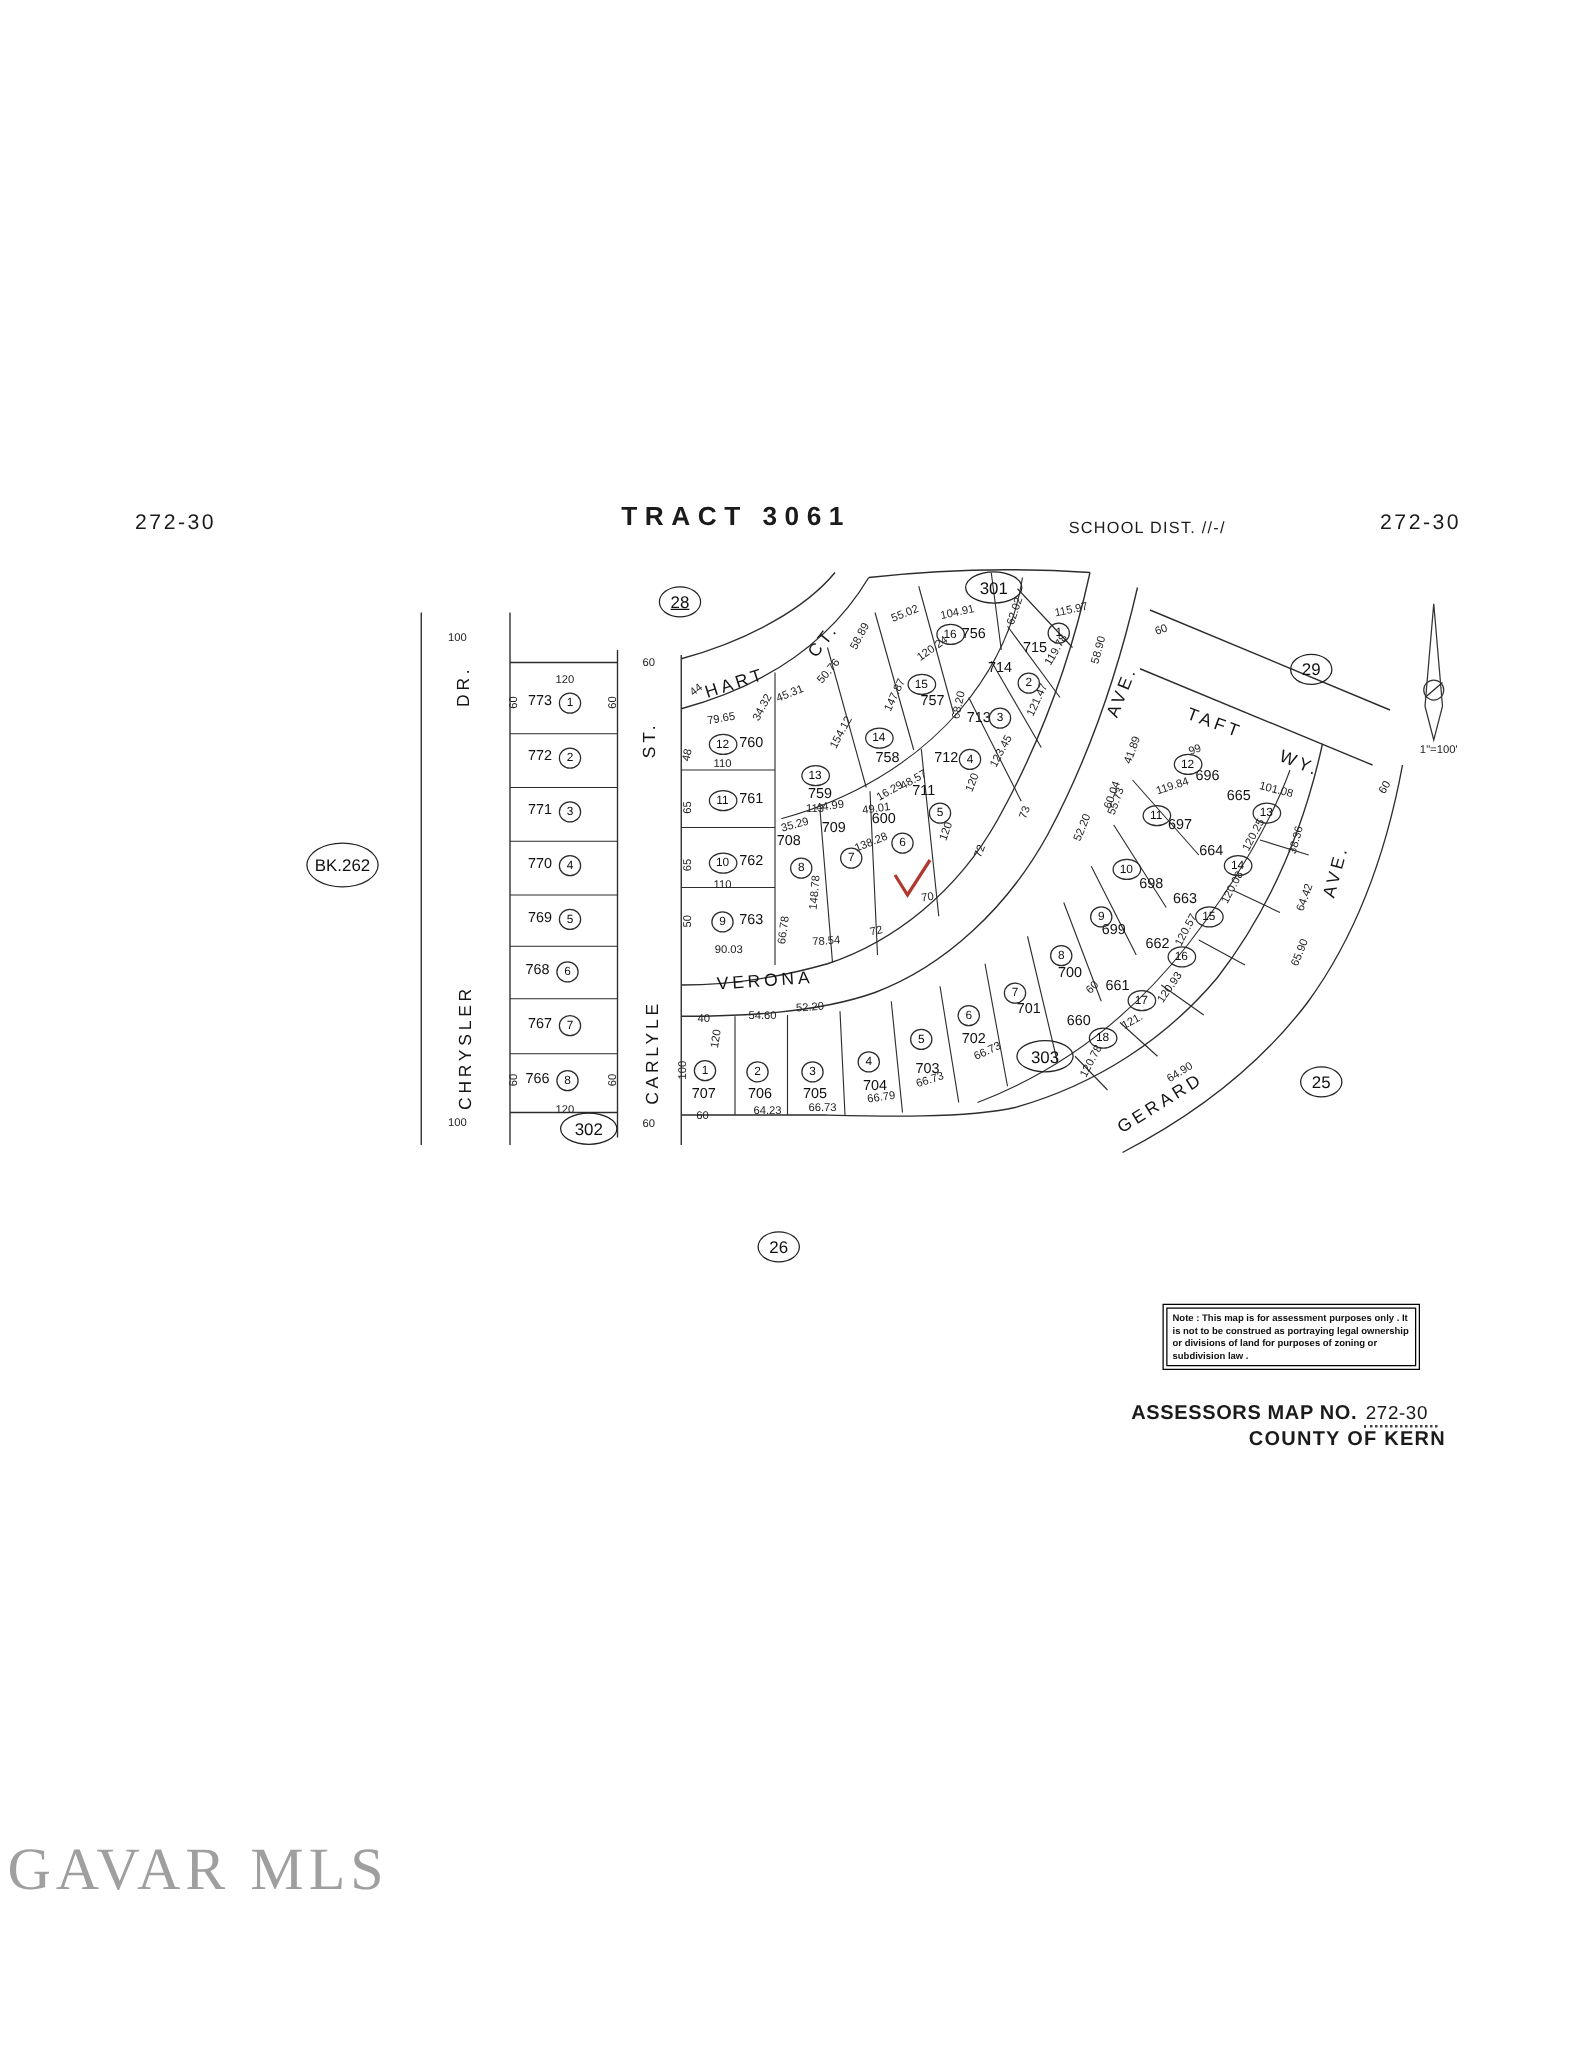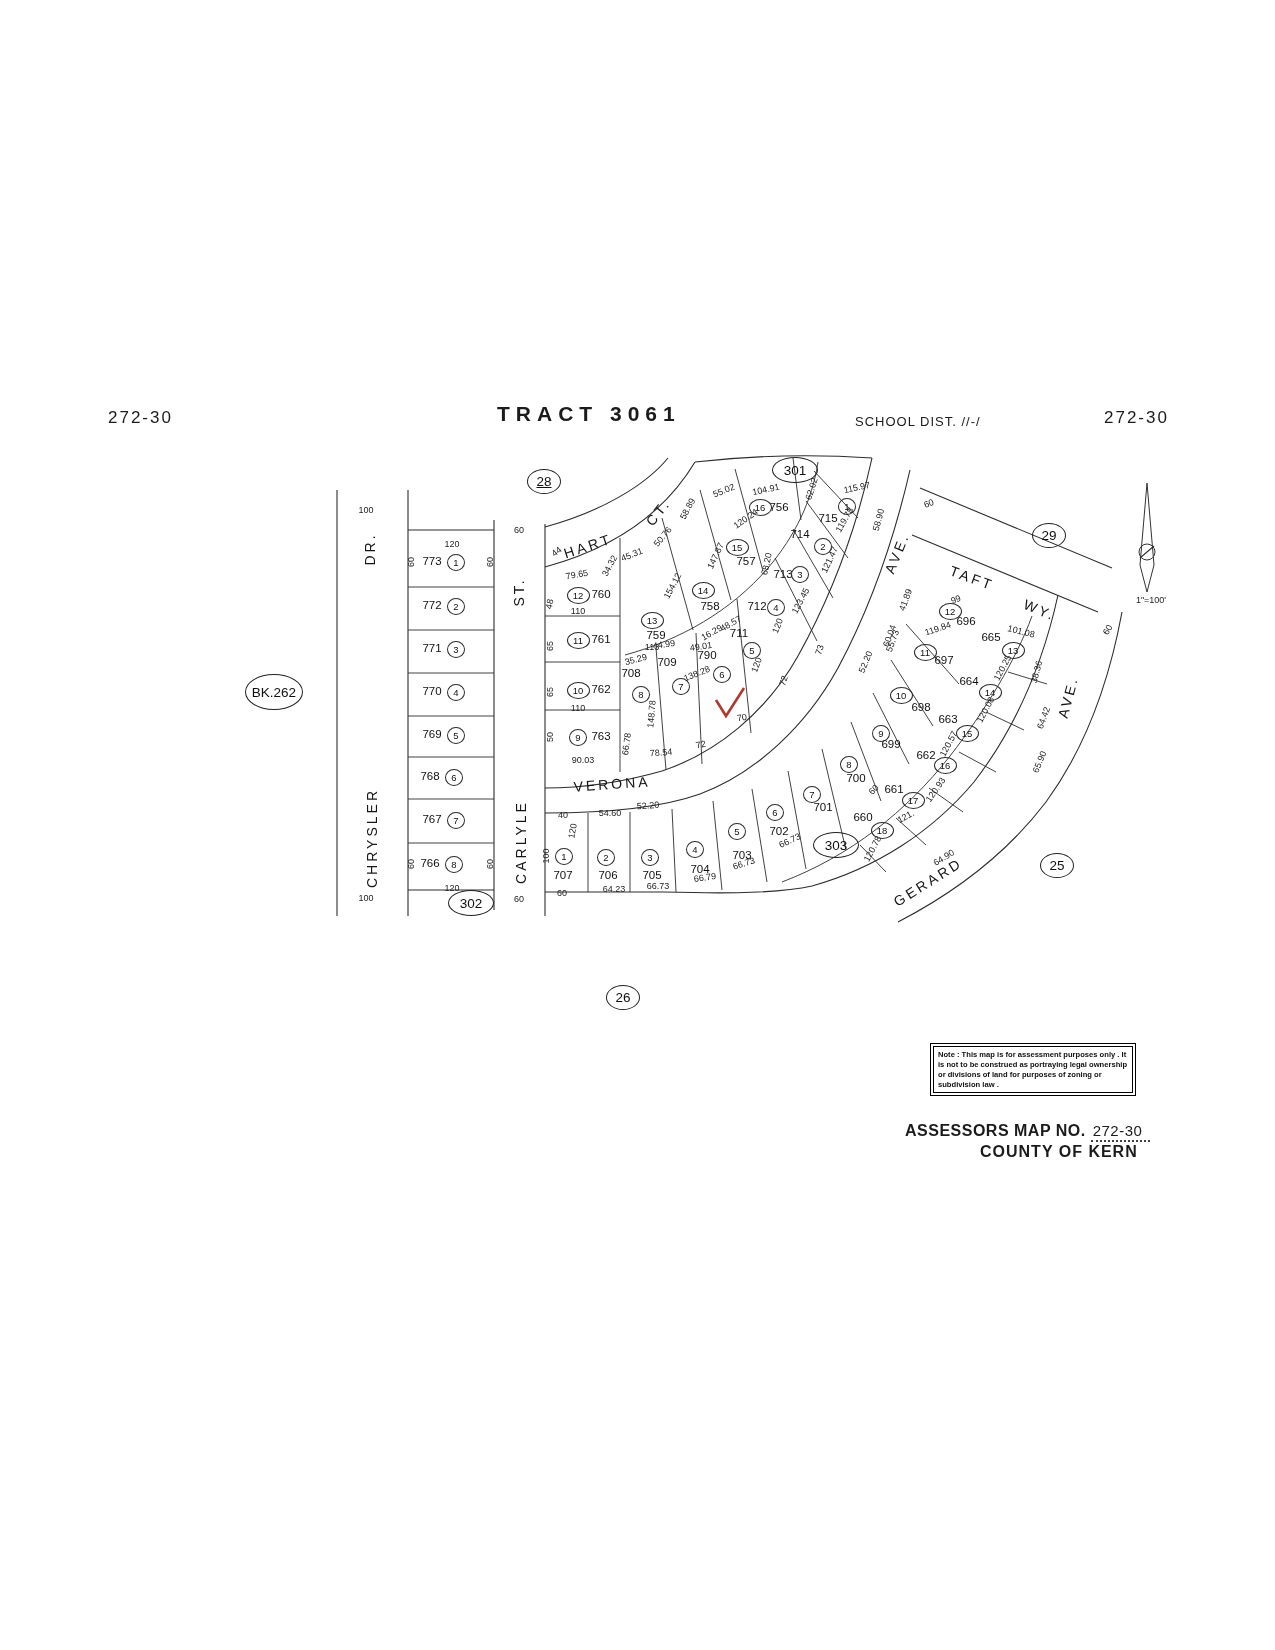--- a/index.html
+++ b/index.html
@@ -24,21 +24,21 @@
   .blockc{position:absolute;border:1.4px solid #222;border-radius:50%;
         display:flex;align-items:center;justify-content:center;
         font-size:13.5px;color:#101010;background:transparent;box-sizing:border-box;}
   .notebox{position:absolute;left:933px;top:1046px;width:200px;
         border:1px solid #000;outline:1px solid #000;outline-offset:2px;
         padding:3px 4px;box-sizing:border-box;background:#fff;}
   .notebox .txt{font-size:7.6px;font-weight:bold;line-height:1.3;color:#111;}
   .assessors{position:absolute;left:905px;top:1122px;width:275px;}
   .assessors .l1{font-size:16px;font-weight:bold;letter-spacing:0.5px;white-space:nowrap;}
   .assessors .mapno{font-weight:normal;font-size:15px;border-bottom:2px dotted #444;padding:0 8px 1px 2px;}
-  .assessors .l2{font-size:16px;font-weight:bold;letter-spacing:1px;margin-top:3px;margin-left:75px;}
+  .assessors .l2{font-size:16px;font-weight:bold;letter-spacing:1px;margin-top:3px;margin-left:94px;}
   .watermark{position:absolute;left:6px;top:1468px;font-family:"Liberation Serif",serif;
         font-size:48px;color:#8f8f8f;letter-spacing:4px;font-weight:500;opacity:.85;}
 </style>
 </head>
 <body>
 
 <div class="page">
 
   <div class="hdr ref" style="left:108px;top:408px">272-30</div>
   <div class="hdr title" style="left:497px;top:402px">TRACT 3061</div>
@@ -120,21 +120,21 @@
       <span class="lbl parcel" style="left: 601px; top: 595px; transform: translate(-50%, -50%) rotate(0deg);">760</span>
       <span class="lbl parcel" style="left: 601px; top: 640px; transform: translate(-50%, -50%) rotate(0deg);">761</span>
       <span class="lbl parcel" style="left: 601px; top: 690px; transform: translate(-50%, -50%) rotate(0deg);">762</span>
       <span class="lbl parcel" style="left: 601px; top: 737px; transform: translate(-50%, -50%) rotate(0deg);">763</span>
       <span class="lbl parcel" style="left: 656px; top: 636px; transform: translate(-50%, -50%) rotate(0deg);">759</span>
       <span class="lbl parcel" style="left: 710px; top: 607px; transform: translate(-50%, -50%) rotate(0deg);">758</span>
       <span class="lbl parcel" style="left: 746px; top: 562px; transform: translate(-50%, -50%) rotate(0deg);">757</span>
       <span class="lbl parcel" style="left: 779px; top: 508px; transform: translate(-50%, -50%) rotate(0deg);">756</span>
       <span class="lbl parcel" style="left: 631px; top: 674px; transform: translate(-50%, -50%) rotate(0deg);">708</span>
       <span class="lbl parcel" style="left: 667px; top: 663px; transform: translate(-50%, -50%) rotate(0deg);">709</span>
-      <span class="lbl parcel" style="left: 707px; top: 656px; transform: translate(-50%, -50%) rotate(0deg);">790</span>
+      <span class="lbl parcel" style="left: 707px; top: 656px; transform: translate(-50%, -50%) rotate(0deg);">600</span>
       <span class="lbl parcel" style="left: 739px; top: 634px; transform: translate(-50%, -50%) rotate(0deg);">711</span>
       <span class="lbl parcel" style="left: 757px; top: 607px; transform: translate(-50%, -50%) rotate(0deg);">712</span>
       <span class="lbl parcel" style="left: 783px; top: 575px; transform: translate(-50%, -50%) rotate(0deg);">713</span>
       <span class="lbl parcel" style="left: 800px; top: 535px; transform: translate(-50%, -50%) rotate(0deg);">714</span>
       <span class="lbl parcel" style="left: 828px; top: 519px; transform: translate(-50%, -50%) rotate(0deg);">715</span>
       <span class="lbl parcel" style="left: 563px; top: 876px; transform: translate(-50%, -50%) rotate(0deg);">707</span>
       <span class="lbl parcel" style="left: 608px; top: 876px; transform: translate(-50%, -50%) rotate(0deg);">706</span>
       <span class="lbl parcel" style="left: 652px; top: 876px; transform: translate(-50%, -50%) rotate(0deg);">705</span>
       <span class="lbl parcel" style="left: 700px; top: 870px; transform: translate(-50%, -50%) rotate(0deg);">704</span>
       <span class="lbl parcel" style="left: 742px; top: 856px; transform: translate(-50%, -50%) rotate(0deg);">703</span>
@@ -293,14 +293,15 @@
   </div>
 
   <div class="assessors">
     <div class="l1">
       <span>ASSESSORS MAP NO.</span>
       <span class="mapno">272-30</span>
     </div>
     <div class="l2">COUNTY OF KERN</div>
   </div>
 
+  <div class="watermark">GAVAR MLS</div>
 
 </div>
 
 </body></html>

